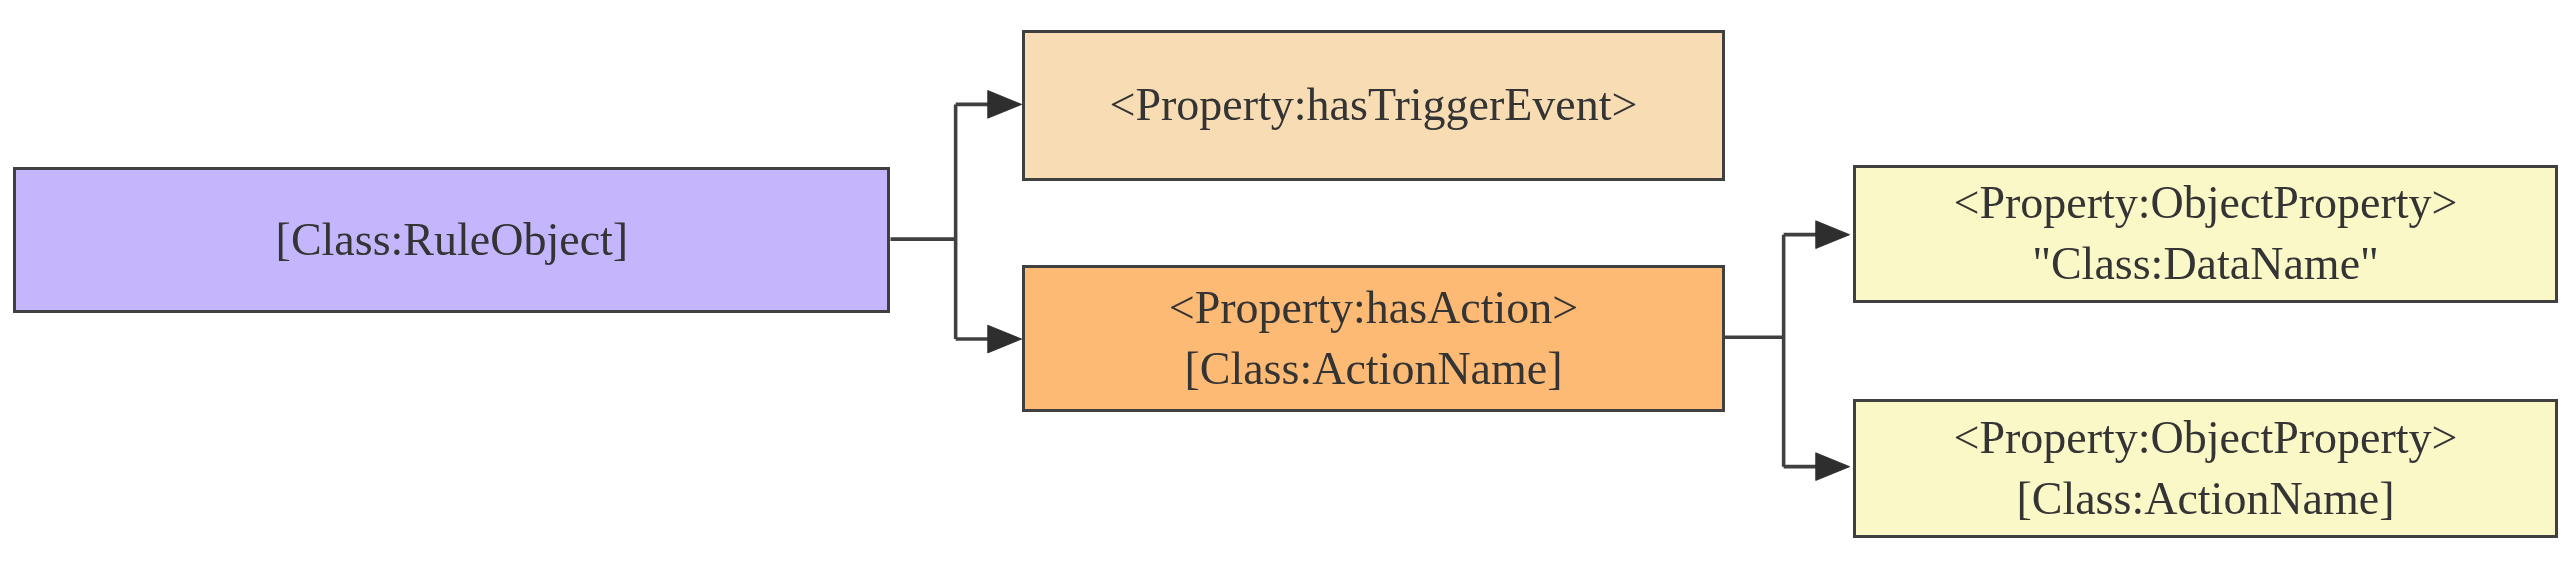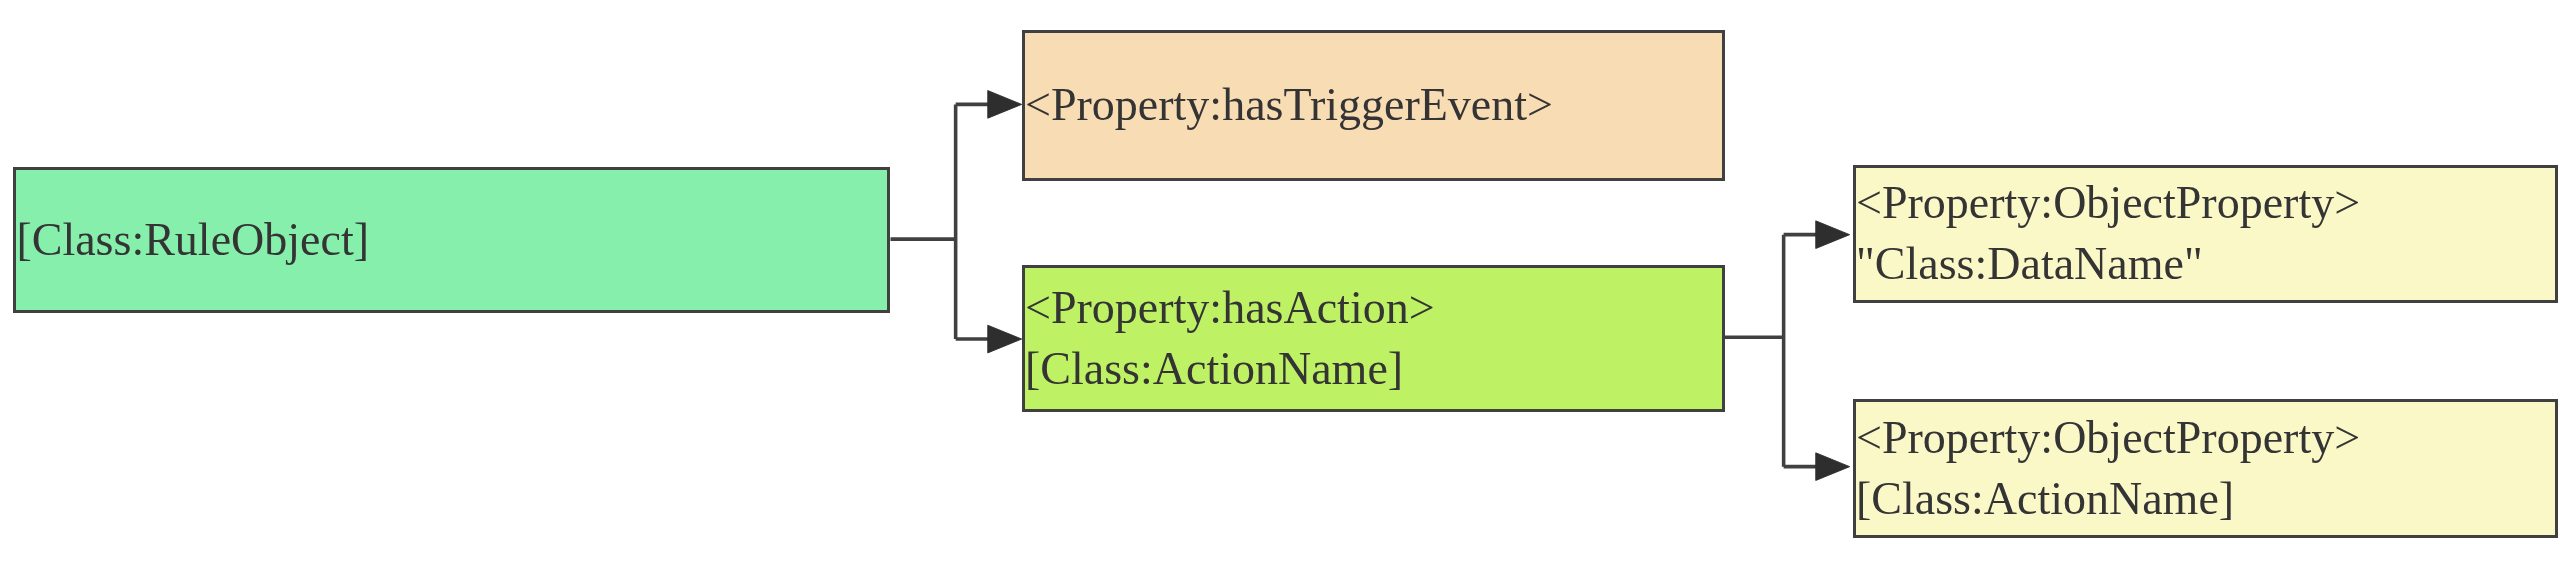--- a/index.html
+++ b/index.html
@@ -32,21 +32,21 @@
   .connectors polygon {
     fill: #2e2e2e;
     stroke: #2e2e2e;
   }
   .node {
     position: absolute;
     box-sizing: border-box;
     border: 3.6px solid #404040;
     display: flex;
     flex-direction: column;
-    align-items: flex-start;
+    align-items: center;
     justify-content: center;
     text-align: center;
     z-index: 1;
     color: #343434;
     font-size: 46px;
     line-height: 1.32;
     white-space: nowrap;
   }
   .node-rule-object          { left: 13.4px;   top: 167px; width: 877px; height: 146px; }
   .node-has-trigger-event    { left: 1022px; top: 30px;  width: 703px; height: 151px; }
@@ -73,29 +73,29 @@
     <g>
       <line x1="1932" y1="378" x2="1998" y2="378"></line>
       <line x1="1998" y1="263" x2="1998" y2="523"></line>
       <line x1="1998" y1="263" x2="2036" y2="263"></line>
       <line x1="1998" y1="523" x2="2036" y2="523"></line>
       <polygon points="2034,247.5 2034,278.5 2072,263"></polygon>
       <polygon points="2034,507.5 2034,538.5 2072,523"></polygon>
     </g>
   </svg>
 
-  <div class="node node-rule-object" style="background-color: #86efac;">
+  <div class="node node-rule-object" style="background-color: #c4b5fd;">
     <div>[Class:RuleObject]</div>
   </div>
 
   <div class="node node-has-trigger-event" style="background-color: rgb(248, 220, 180);">
     <div>&lt;Property:hasTriggerEvent&gt;</div>
   </div>
 
-  <div class="node node-has-action" style="background-color: #bef264;">
+  <div class="node node-has-action" style="background-color: #fdba74;">
     <div>&lt;Property:hasAction&gt;</div>
     <div>[Class:ActionName]</div>
   </div>
 
   <div class="node node-object-property-data" style="background-color: rgb(251, 248, 200);">
     <div>&lt;Property:ObjectProperty&gt;</div>
     <div>"Class:DataName"</div>
   </div>
 
   <div class="node node-object-property-act" style="background-color: rgb(251, 248, 200);">

